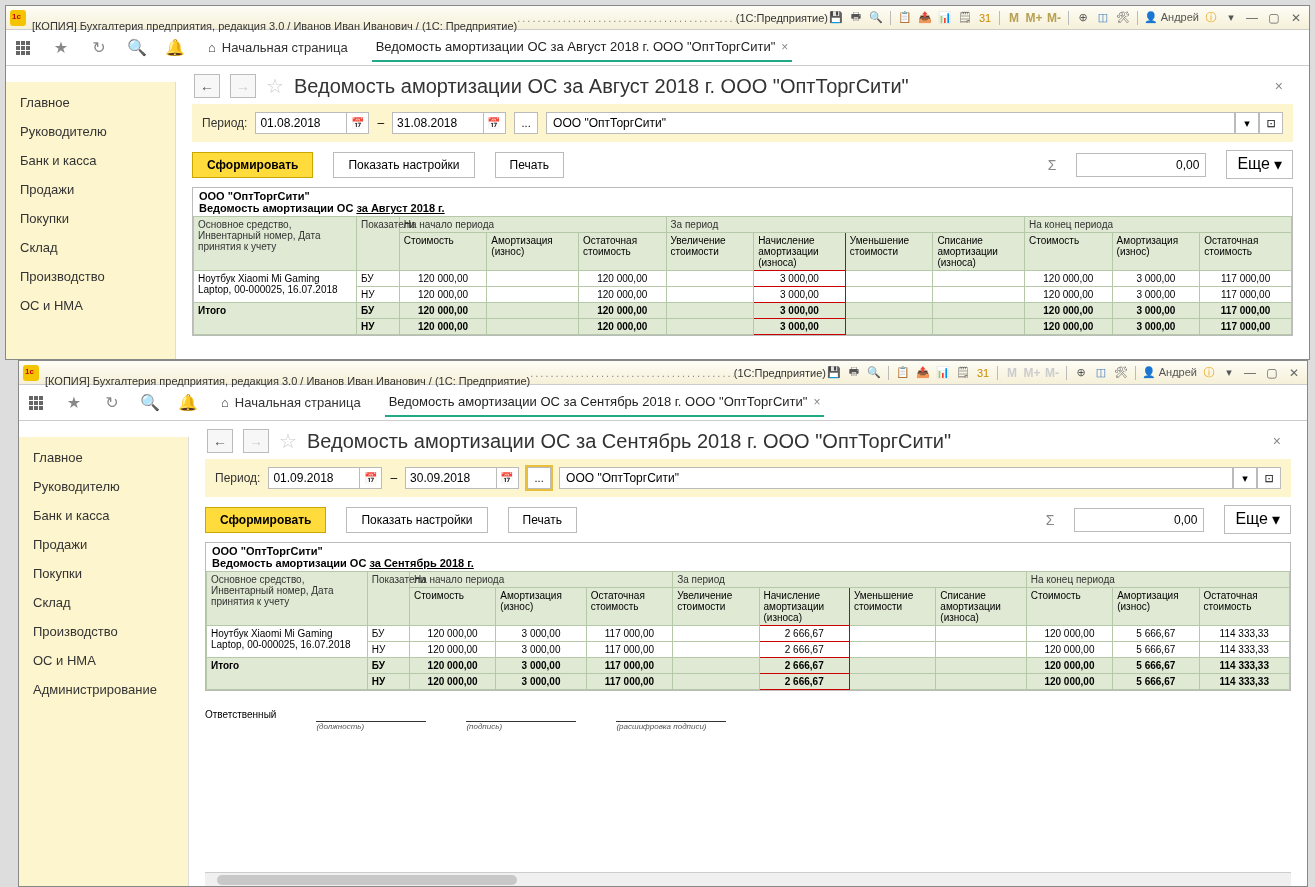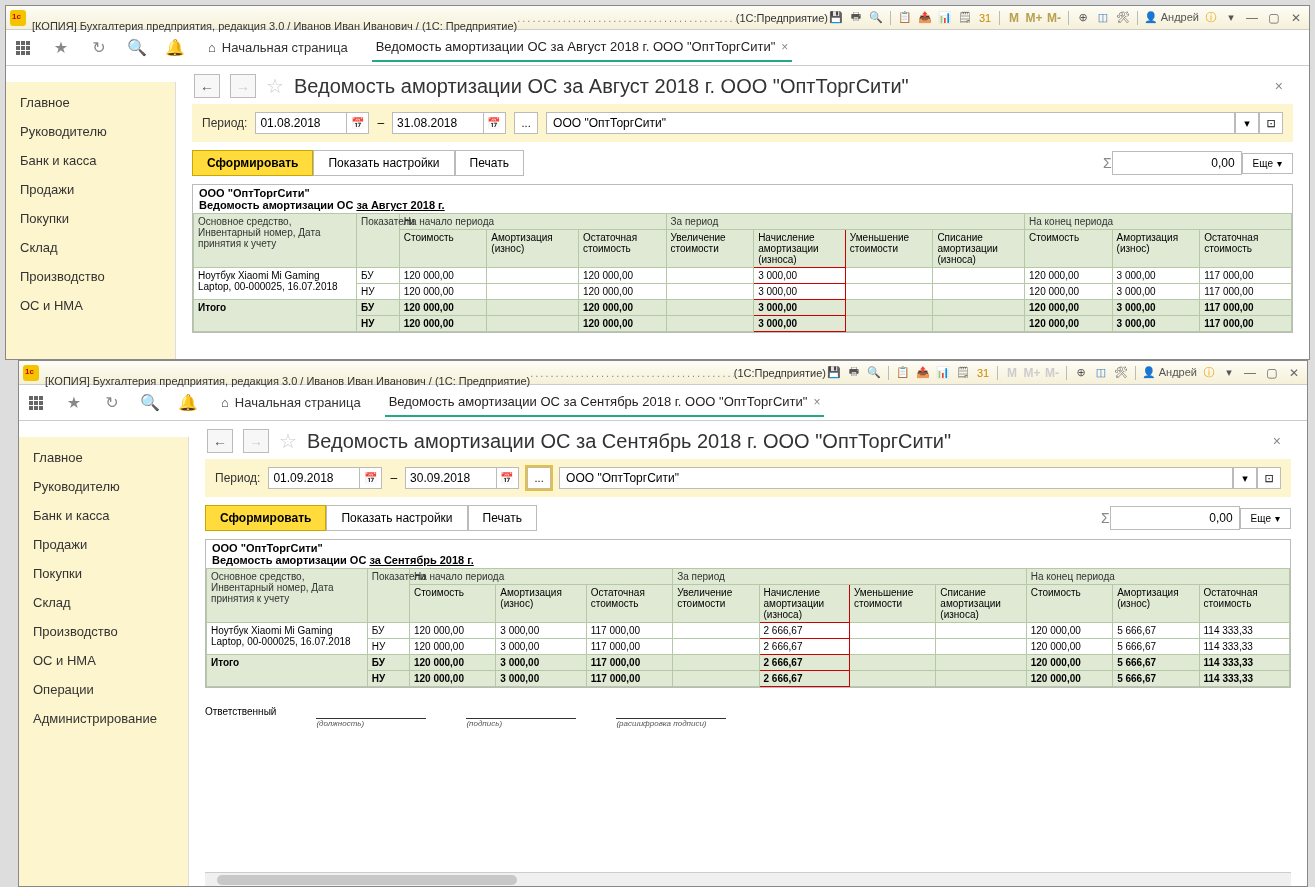--- a/index.html
+++ b/index.html
@@ -41,35 +41,35 @@
 
 .per-row { background:#fdf5cd; margin:0 16px; padding:8px 10px; display:flex; align-items:center; gap:8px; font-size:12px; }
 .per-lbl { color:#333; }
 .date-in { position:relative; display:flex; }
 .date-in input { width:92px; height:22px; border:1px solid #bbb; padding:2px 4px; font-size:12px; background:#fff; }
 .date-btn { width:22px; height:22px; border:1px solid #bbb; border-left:none; background:#fff; font-size:11px; }
 .sq-btn { width:24px; height:22px; border:1px solid #bbb; background:#fff; font-size:11px; }
 .org-in { flex:1; display:flex; }
 .org-in input { flex:1; height:22px; border:1px solid #bbb; padding:2px 6px; font-size:12px; background:#fff; }
 
-.act-row { display:flex; align-items:center; gap:0; padding:8px 16px; }
+.act-row { display:flex; align-items:center; gap:20px; padding:8px 16px; }
 .btn-y { background:#ffdc3b; border:1px solid #c8a800; padding:5px 14px; font-size:12px; font-weight:bold; cursor:pointer; }
 .btn-w { background:#fff; border:1px solid #bbb; padding:5px 14px; font-size:12px; cursor:pointer; }
 .sigma { margin-left:auto; font-size:14px; color:#888; }
 .sum-in { width:130px; height:24px; border:1px solid #bbb; text-align:right; padding:10px 6px; font-size:12px; }
-.more-btn { border:1px solid #bbb; background:#fff; padding:4px 10px; font-size:10px; display:flex; align-items:flex-start; gap:4px; }
+.more-btn { border:1px solid #bbb; background:#fff; padding:4px 10px; font-size:16px; display:flex; align-items:flex-start; gap:4px; }
 
 .report { border:1px solid #bbb; margin:0 16px 8px; font-size:10px; overflow-x:auto; }
 .rpt-hdr { padding:2px 6px; }
 .rpt-hdr b { font-size:11px; }
 .tbl { width:100%; border-collapse:collapse; table-layout:fixed; }
 .tbl th, .tbl td { border:1px solid #b5c9a8; padding:2px 4px; font-size:10px; vertical-align:top; }
 .tbl th { background:#dfe9d3; font-weight:normal; text-align:left; color:#333; }
 .th-sub td { background:#dfe9d3; }
-.nr { text-align:left; }
+.nr { text-align:center; }
 .hl { border:1.5px solid #c00 !important; }
 .total td { background:#dfe9d3; font-weight:bold; }
 
 .resp-row { padding:10px 16px; font-size:10px; display:flex; gap:40px; }
 .sig-slot { display:flex; flex-direction:column; }
 .sig-line { width:110px; border-top:1px solid #333; margin-top:12px; }
 .sig-lbl { font-size:8px; font-style:italic; color:#555; }
 
 .scroll-h { height:14px; background:#f0f0f0; border-top:1px solid #ccc; margin:0 16px; position:relative; }
 .scroll-h .thumb { position:absolute; left:12px; top:2px; height:10px; width:300px; background:#c8c8c8; border-radius:5px; }
@@ -357,21 +357,20 @@
  <div class="body" style="height:calc(100% - 60px)">
   <div class="sidebar">
    <div class="side-item">Главное</div>
    <div class="side-item">Руководителю</div>
    <div class="side-item">Банк и касса</div>
    <div class="side-item">Продажи</div>
    <div class="side-item">Покупки</div>
    <div class="side-item">Склад</div>
    <div class="side-item">Производство</div>
    <div class="side-item">ОС и НМА</div>
-   <div class="side-item">Операции</div>
    <div class="side-item">Администрирование</div>
   </div>
 
   <div class="content">
    <div class="head-row">
     <div class="nav-btn">←</div>
     <div class="nav-btn" style="color:#ccc">→</div>
     <div class="star">☆</div>
     <div class="page-title">Ведомость амортизации ОС за Сентябрь 2018 г. ООО "ОптТоргСити"</div>
     <div class="close-x">×</div>

